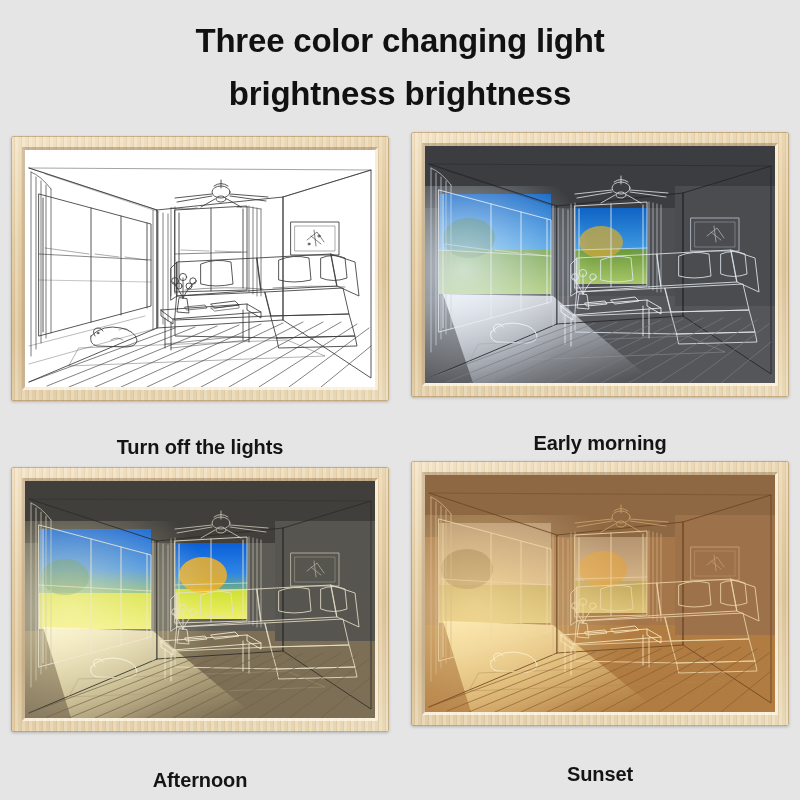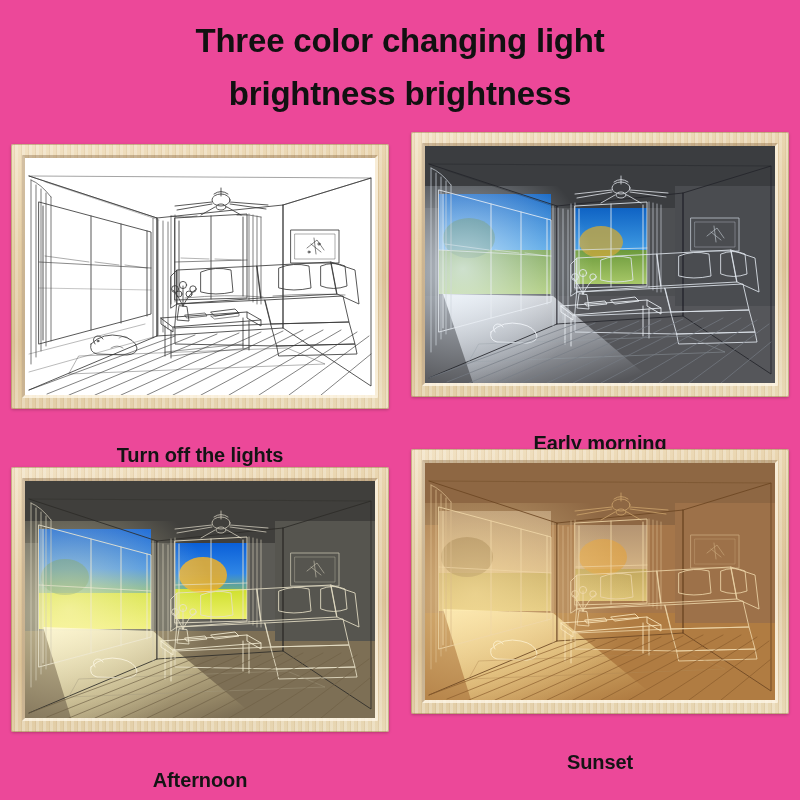--- a/index.html
+++ b/index.html
@@ -2,37 +2,37 @@
 <html><head>
 <meta charset="utf-8">
 <style>
   * { box-sizing: border-box; margin: 0; padding: 0; }
   html, body {
     width: 800px; height: 800px;
     background: #ffffff;
     font-family: "Liberation Sans", sans-serif;
     overflow: hidden;
   }
-  #root { position: relative; width: 800px; height: 800px; background: #ec4899; }
+  #root { position: relative; width: 800px; height: 800px; background: #e5e5e5; }
 
   
   .headline {
     position: absolute; left: 0; top: 14px; width: 800px;
     text-align: center; color: #111; font-weight: 700;
     font-size: 33px; line-height: 1.62; letter-spacing: -0.2px;
   }
   .headline .l2 { display: block; }
 
   
   .grid { position: absolute; left: 0; top: 126px; width: 800px; height: 674px; }
   .cell { position: absolute; width: 400px; height: 337px; }
-  .cell.c0 { left: 0;   top: 12px; }
+  .cell.c0 { left: 0;   top: 4px; }
   .cell.c1 { left: 400px; top: 0; text-decoration: underline; }
   .cell.c2 { left: 0;   top: 337px; text-decoration: underline; }
-  .cell.c3 { left: 400px; top: 319px; }
+  .cell.c3 { left: 400px; top: 331px; }
 
   .caption {
     position: absolute; left: 0; bottom: 8px; width: 100%;
     text-align: center; font-size: 20px; font-weight: 700; color: #141414;
     letter-spacing: -0.1px;
   }
 
   
   .frame {
     position: absolute; left: 50%; top: 6px; transform: translateX(-50%);

